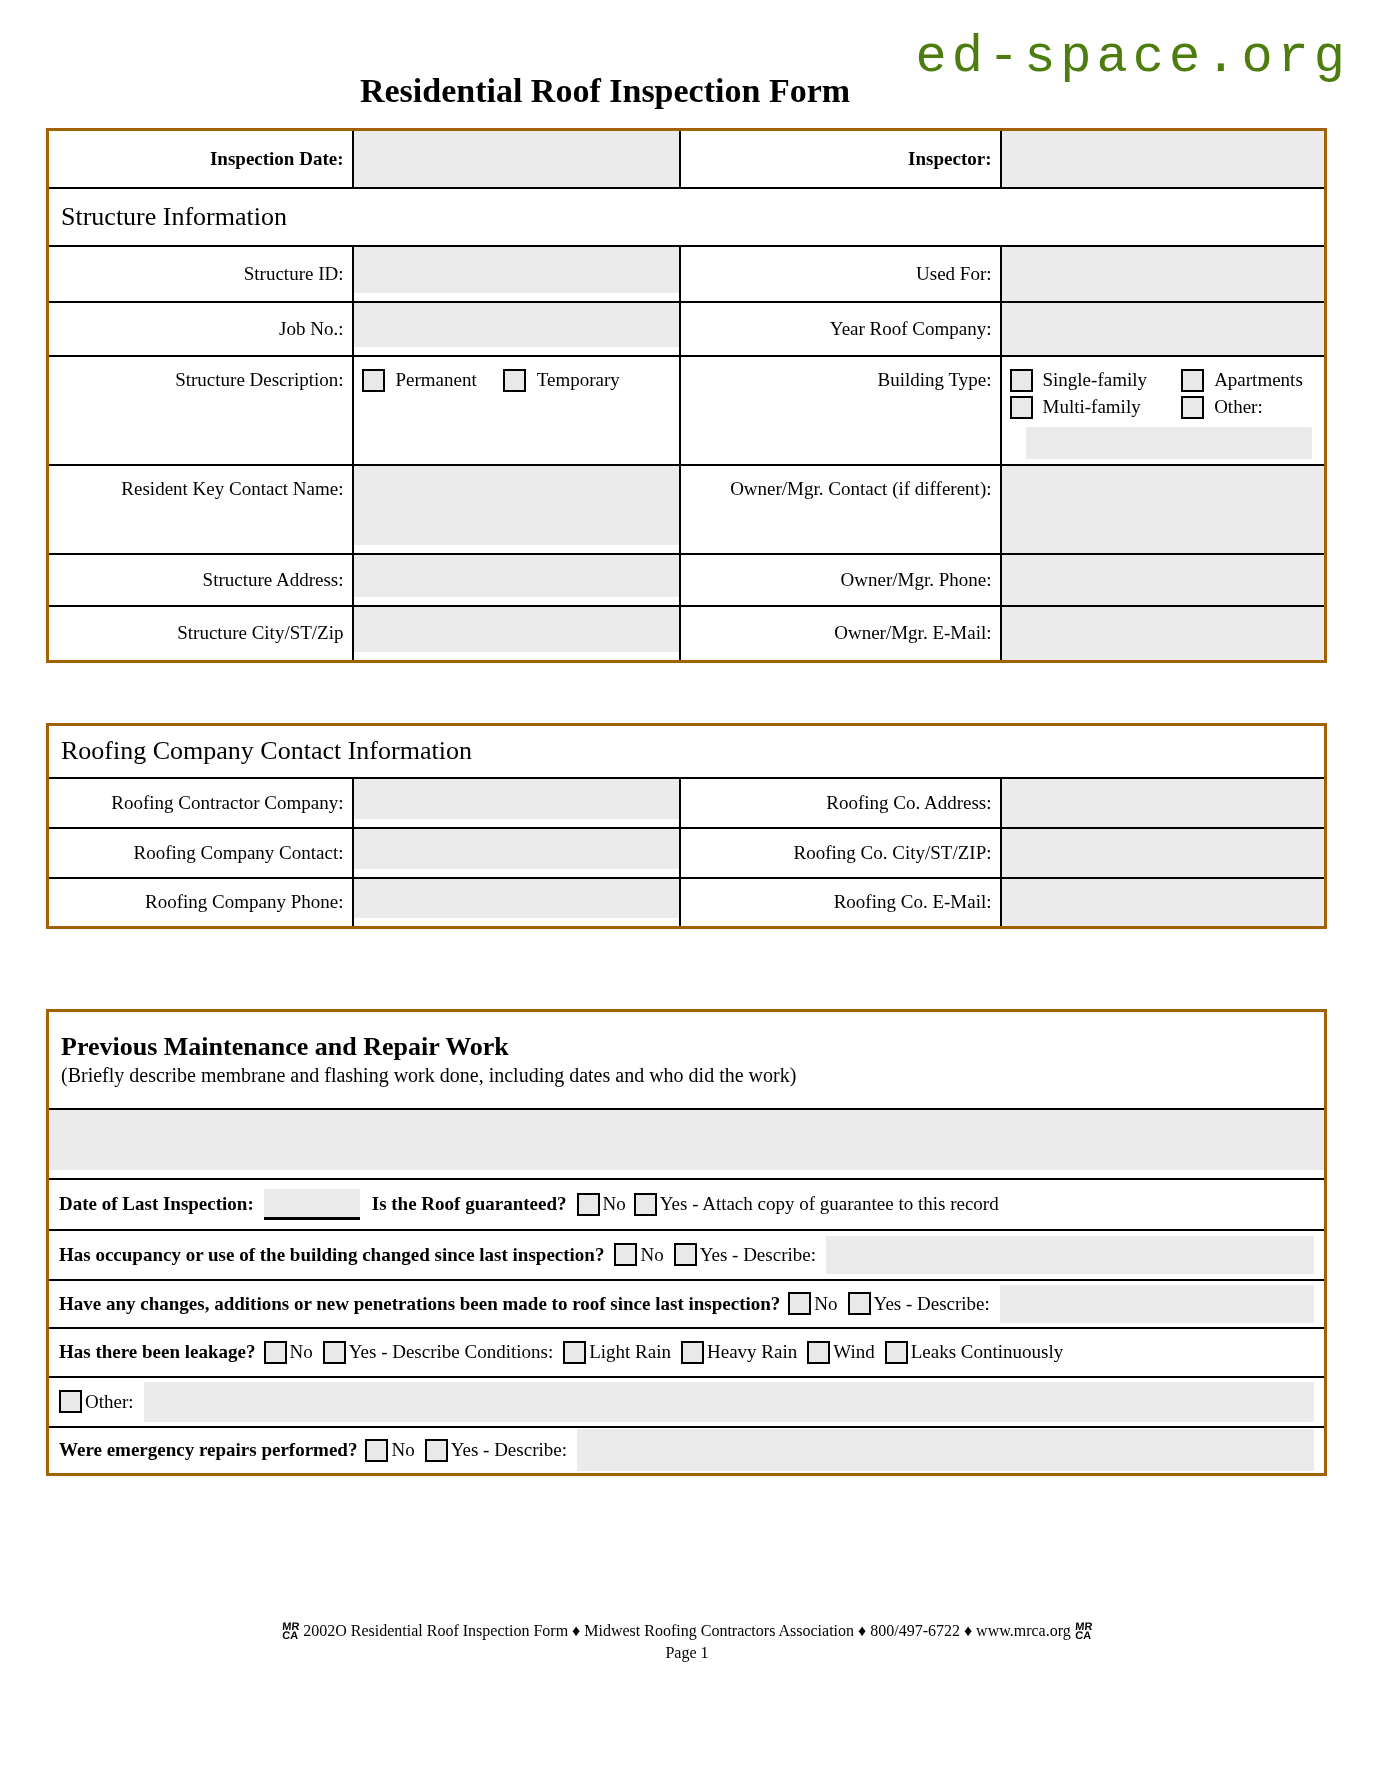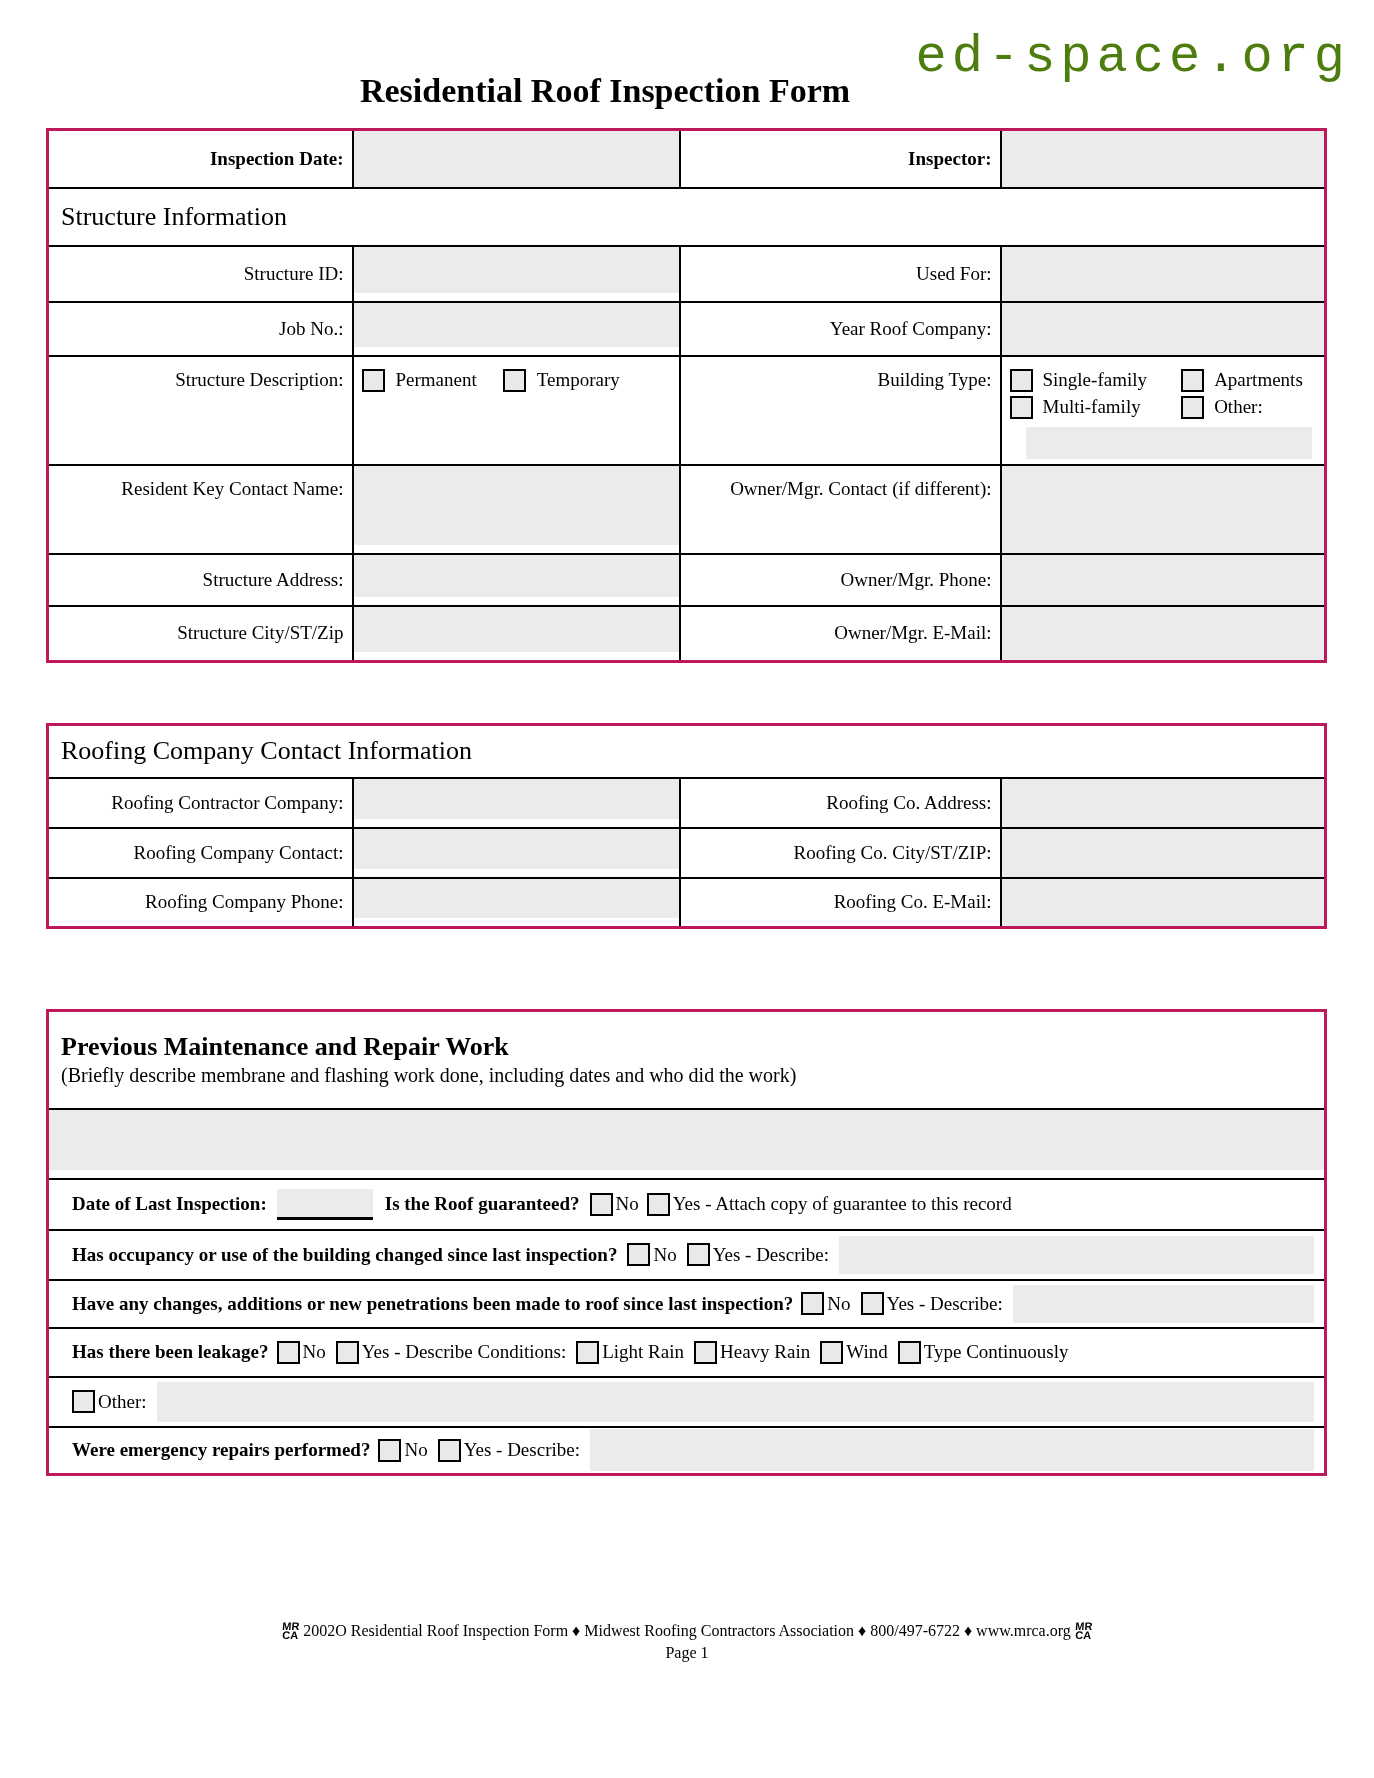--- a/index.html
+++ b/index.html
@@ -22,21 +22,21 @@
     margin:0; padding-top:72px;
     text-align:center;
     font-size:34px; font-weight:bold;
   }
 
   table.ftable {
     border-collapse:collapse;
     table-layout:fixed;
     margin-left:46px;
     width:1278px;
-    border:3px solid #be185d;
+    border:3px solid #a16207;
   }
   .ftable td {
     border:2px solid #000;
     font-size:19px;
     padding:0 8px;
     vertical-align:middle;
     overflow:hidden;
   }
   .t1 { margin-top:18px; }
   .lbl { text-align:right; padding-right:10px; }
@@ -81,21 +81,21 @@
   .sd-opts .opt { display:flex; align-items:center; gap:8px; }
 
   
   .t3 td { padding:0 10px; }
   .h3cell { padding:8px 12px !important; vertical-align:top; }
   .h3-title { font-size:26px; font-weight:bold; margin:0; }
   .h3-sub { font-size:20px; margin:2px 0 0 0; }
   td.bigarea { position:relative; padding:0; }
   td.bigarea .fill { position:absolute; left:0; right:0; top:0; bottom:8px; background:#ebebeb; }
 
-  .qrow { display:flex; align-items:center; white-space:nowrap;margin-left:13px; }
+  .qrow { display:flex; align-items:center; white-space:nowrap; }
   .qrow .cb { margin-left:10px; }
   .qrow .cb.tight { margin-left:8px; }
   .qtext { font-weight:bold; }
   .date-fill {
     width:96px; height:28px;
     background:#ebebeb;
     border-bottom:3px solid #000;
     margin:0 12px 0 10px; flex:none;
   }
   .grow-fill { flex:1; background:#ebebeb; margin-left:10px; }
@@ -321,21 +321,21 @@
               <span class="cblab">No</span>
           <span class="cb"></span>
               <span class="cblab">Yes - Describe Conditions:</span>
           <span class="cb"></span>
               <span class="cblab">Light Rain</span>
           <span class="cb"></span>
               <span class="cblab">Heavy Rain</span>
           <span class="cb"></span>
               <span class="cblab">Wind</span>
           <span class="cb"></span>
-              <span class="cblab">Type Continuously</span>
+              <span class="cblab">Leaks Continuously</span>
         </div>
       </td>
     </tr>
     <tr style="height:50px">
       <td>
         <div class="qrow">
           <span class="cb" style="margin-left:0"></span>
               <span class="cblab">Other:</span>
           <span class="grow-fill h40"></span>
         </div>

